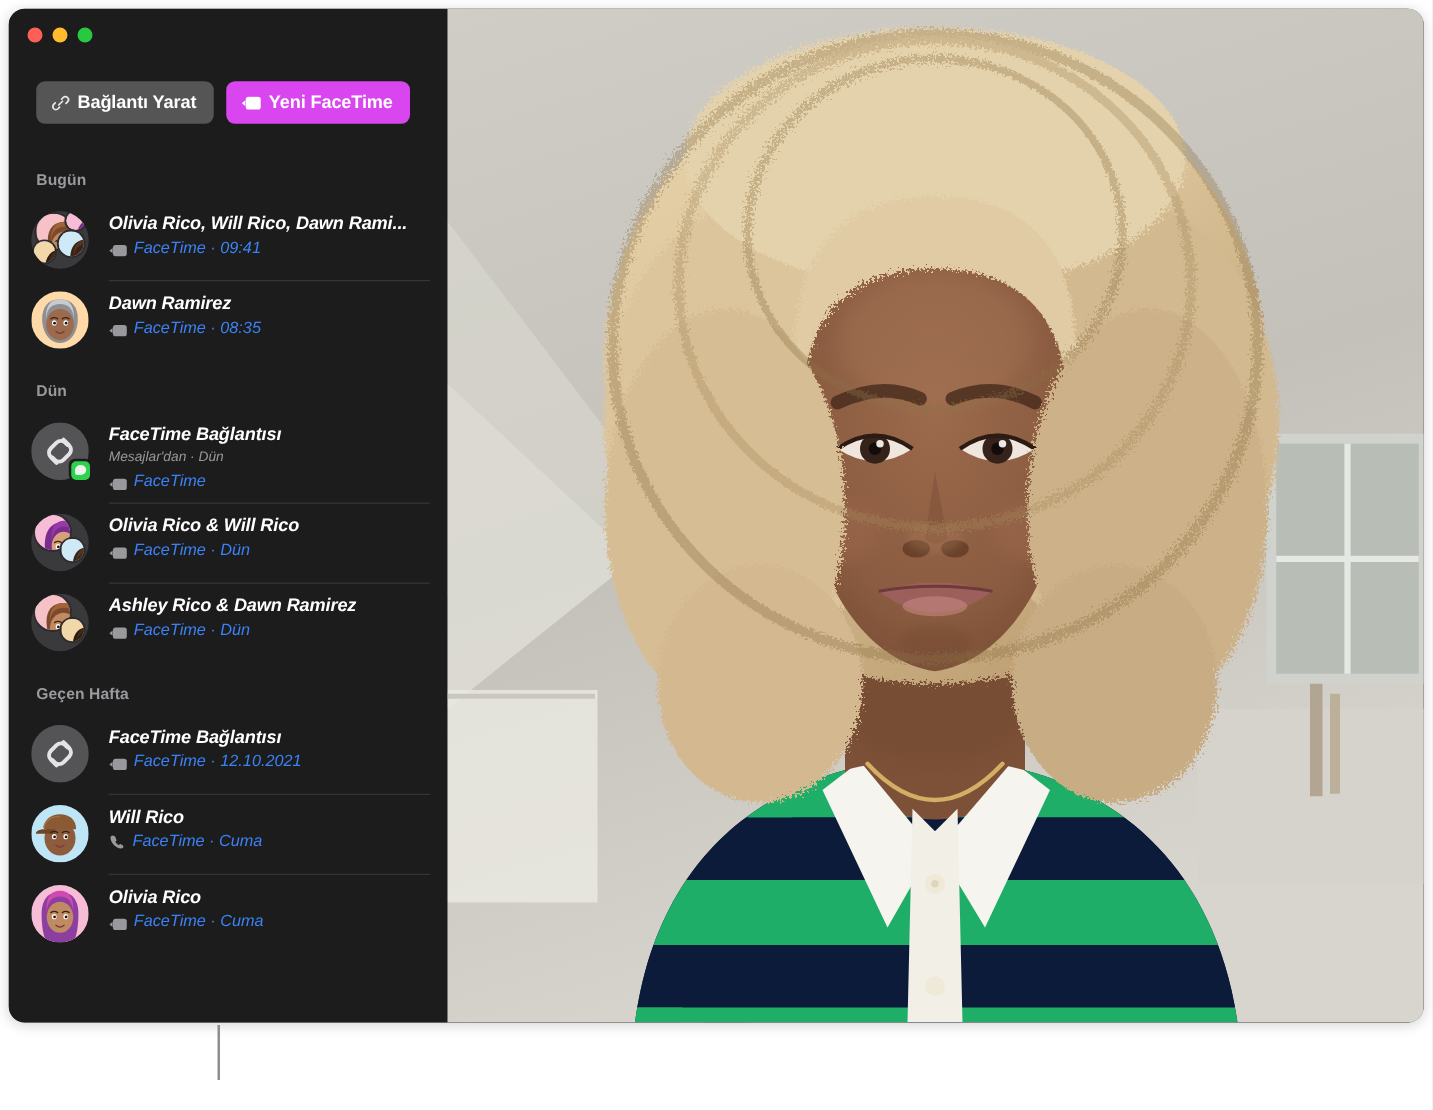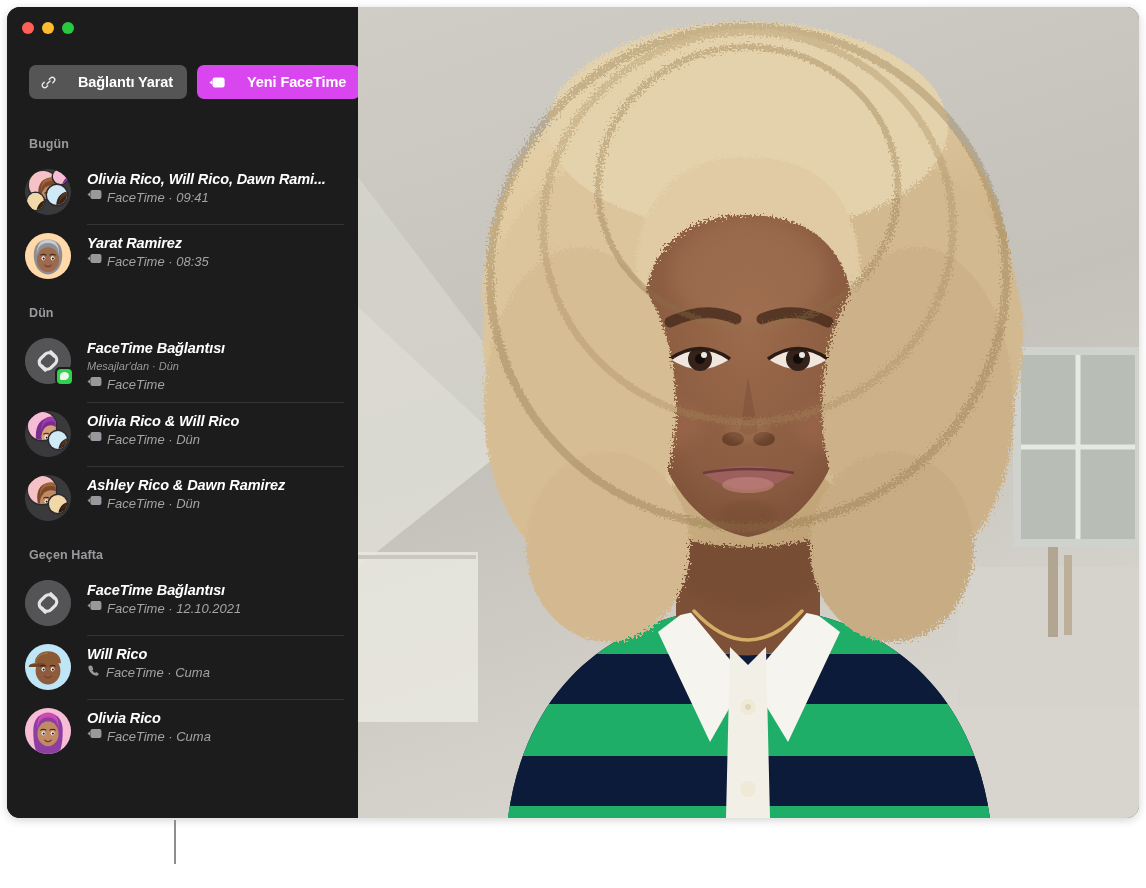--- a/index.html
+++ b/index.html
@@ -40,21 +40,21 @@
   .light.red    { background: #ff5f57; }
   .light.yellow { background: #febc2e; }
   .light.green  { background: #28c840; }
 
   .toolbar {
     position: absolute; left: 22px; top: 58px;
     display: flex; gap: 10px; align-items: center;
   }
   .btn {
     display: inline-flex; align-items: center; justify-content: center;
-    gap: 22px;
+    gap: 6px;
     height: 30px;
     border-radius: 7px;
     font-size: 14.5px;
     font-weight: 700;
     color: #ffffff;
     padding: 17px 14px;
     border: none;
     cursor: default;
     white-space: nowrap;
     letter-spacing: -0.1px;
@@ -118,22 +118,22 @@
     background: #eaf7ea;
   }
 
   .row-text { flex: 1 1 auto; min-width: 0; padding-top: 1px; font-style: italic; }
   .row-title {
     font-size: 14.5px; font-weight: 700; color: #ffffff;
     white-space: nowrap; overflow: hidden; text-overflow: clip;
     line-height: 18px; letter-spacing: -0.1px;
   }
   .row-sub {
-    font-size: 13px; color: #a3a3a3; line-height: 17px;
-    display: flex; align-items: flex-start; gap: 5px;
+    font-size: 13px; color: #3b82f6; line-height: 17px;
+    display: flex; align-items: flex-end; gap: 5px;
     white-space: nowrap;
     margin-top: 1px;
   }
   .row-sub2 { font-size: 11px; color: #98989d; line-height: 17px; margin-top: 1px; }
   .sub-ic { flex: 0 0 auto; display: block; }
 
   
   .video {
     flex: 1 1 auto; height: 100%;
     position: relative; overflow: hidden;
@@ -281,21 +281,21 @@
                   <ellipse cx="60" cy="55" rx="4" ry="4.6" fill="#ffffff"></ellipse>
                   <circle cx="40.6" cy="55.6" r="2.4" fill="#23160e"></circle>
                   <circle cx="60.6" cy="55.6" r="2.4" fill="#23160e"></circle>
                   <path d="M34 48q6-4 12 0" stroke="#3a2415" stroke-width="2.2" fill="none" stroke-linecap="round"></path>
                   <path d="M54 48q6-4 12 0" stroke="#3a2415" stroke-width="2.2" fill="none" stroke-linecap="round"></path>
                   <path d="M43 70q7 6 14 0" stroke="#7a3b3b" stroke-width="2.6" fill="none" stroke-linecap="round"></path>
                 </svg>
               </div>
             </div>
             <div class="row-text">
-              <div class="row-title">Yarat Ramirez</div>
+              <div class="row-title">Dawn Ramirez</div>
               <div class="row-sub">
                 <svg class="sub-ic" width="15" height="11" viewBox="0 0 16 11">
                   <rect x="3.6" y="0.6" width="11.8" height="9.8" rx="2.2" fill="#98989d"></rect>
                   <path d="M3.3 3.2 0.5 5.5l2.8 2.3z" fill="#98989d"></path>
                 </svg>
                 <span>FaceTime · 08:35</span>
               </div>
             </div>
           </div>
           <div class="section-head">Dün</div>

